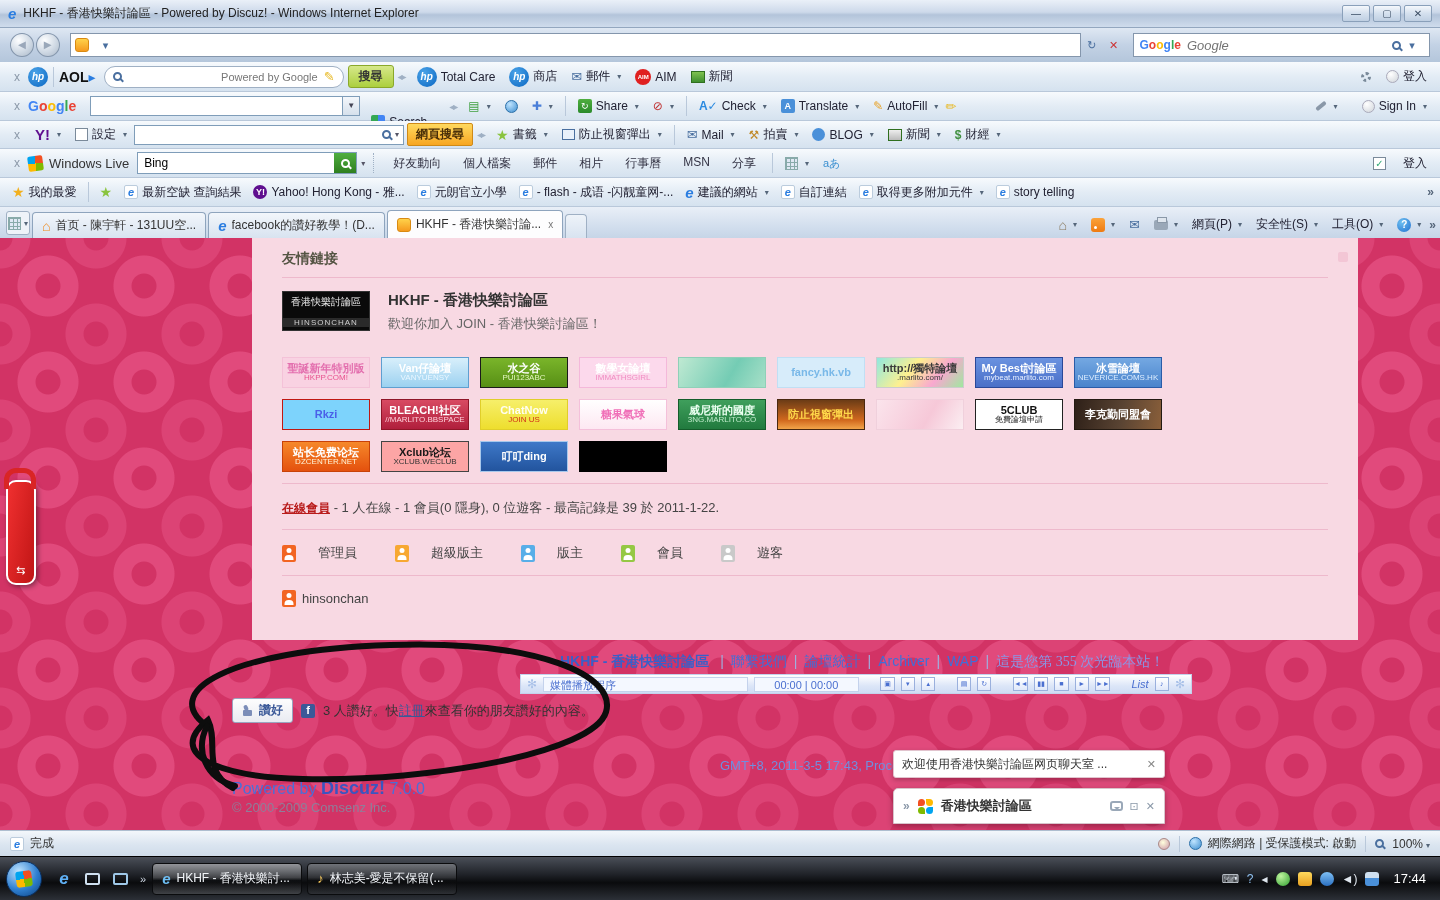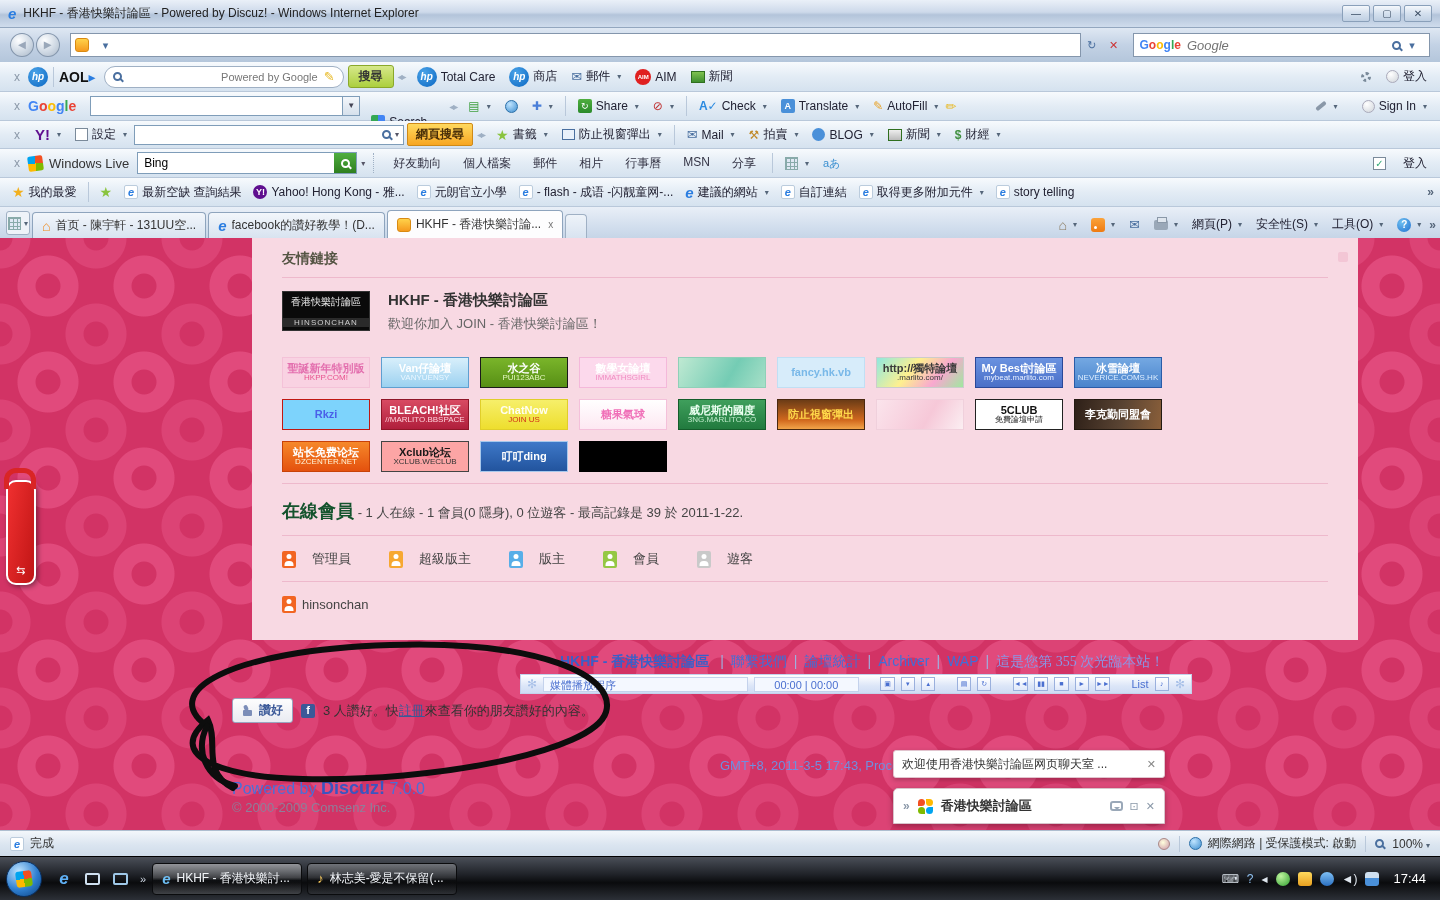--- a/index.html
+++ b/index.html
@@ -163,23 +163,23 @@
   .site-welcome { font-size:13px; color:#666; margin-top:5px; }
 
   .b-row { display:flex; gap:11px; margin-bottom:11px; }
   .banner { width:88px; height:31px; border:1px solid transparent; display:flex; flex-direction:column;
     align-items:center; justify-content:center; overflow:hidden; text-decoration:none; line-height:1.1; }
   .b-t { font-size:11px; font-weight:bold; white-space:nowrap; }
   .b-s { font-size:8px; white-space:nowrap; }
   .divider { border-top:1px solid #eeb9cc; margin:6px 0 0 0; }
 
   .online-line { margin-top:15px; padding-bottom:12px; font-size:13px; color:#444; border-bottom:1px solid #eeb9cc; }
-  .online-line b { font-size:18px; color:#14532d; }
+  .online-line b { font-size:12px; color:#b91c1c;text-decoration:underline; }
   #online-legend { display:flex; gap:38px; margin-top:14px; padding-bottom:13px; border-bottom:1px solid #eeb9cc; }
-  .legend-item { display:flex; align-items:center; gap:16px; font-size:13px; color:#444; }
+  .legend-item { display:flex; align-items:center; gap:22px; font-size:13px; color:#444; }
   .person { display:inline-block; width:14px; height:17px; border-radius:2px; position:relative; }
   .person .p-head { position:absolute; left:50%; transform:translateX(-50%); top:3px; width:5px; height:5px; background:#fff; border-radius:50%; }
   .person .p-body { position:absolute; left:50%; transform:translateX(-50%); bottom:2px; width:9px; height:5px; background:#fff; border-radius:4px 4px 0 0; }
   .member-row { display:flex; align-items:center; gap:6px; margin-top:14px; font-size:13px; color:#444; }
 
   #footer-nav { position:absolute; left:560px; top:415px; font-size:14px; white-space:nowrap; }
   #footer-nav .brand { font-weight:bold; color:#3a5fc8; }
   #footer-nav .fsep { color:#9fb0e0; margin:0 7px; }
   #footer-nav .flink { color:#3f6fd8; }
   #footer-nav .visit { color:#8a96e6;font-family:Liberation Serif, serif; }
@@ -187,21 +187,21 @@
   #playerbar { position:absolute; left:520px; top:436px; width:672px; height:20px;
     background:linear-gradient(#ffffff,#dce6f8 60%,#cfdcf4); border:1px solid #c4d2ec;
     display:flex; align-items:center; gap:6px; padding:0 6px; }
   .snow { color:#a8c0e8; font-size:12px; }
   .pfield { background:#f4f8ff; border:1px solid #c4d2ec; color:#4a6fd0; font-size:11px; padding:0 6px; height:15px; line-height:14px; }
   .pfield.name { width:215px; }
   .pfield.time { width:110px; text-align:center; }
   .pbtn { width:15px; height:14px; border:1px solid #9ab0dd; background:linear-gradient(#fff,#dfe8fa);
     color:#4a6fd0; font-size:7px; line-height:12px; text-align:center; }
   .pgap { width:10px; }
-  .plist { color:#4a6fd0; font-size:11px; }
+  .plist { color:#4a6fd0; font-size:11px; font-style:italic; }
 
   #fbrow { position:absolute; left:232px; top:460px; display:flex; align-items:center; gap:8px; }
   #like-btn { display:flex; align-items:center; gap:5px; background:linear-gradient(#fdfdfd,#e9ebf2);
     border:1px solid #9aa4c0; border-radius:3px; padding:3px 9px; color:#3b5998; font-weight:bold; font-size:12px; }
   .thumb { width:12px; height:12px; position:relative; display:inline-block; }
   .thumb::before { content:""; position:absolute; left:1px; top:5px; width:9px; height:6px; background:#7b8db8; border-radius:1px; }
   .thumb::after { content:""; position:absolute; left:2px; top:0; width:4px; height:6px; background:#7b8db8; border-radius:2px; transform:rotate(-25deg); }
   .fbsq { width:14px; height:14px; background:#3b5998; border-radius:2px; color:#fff; font-weight:bold;
     font-size:11px; line-height:13px; text-align:center; }
   #fbtext { font-size:13px; color:#333; }

